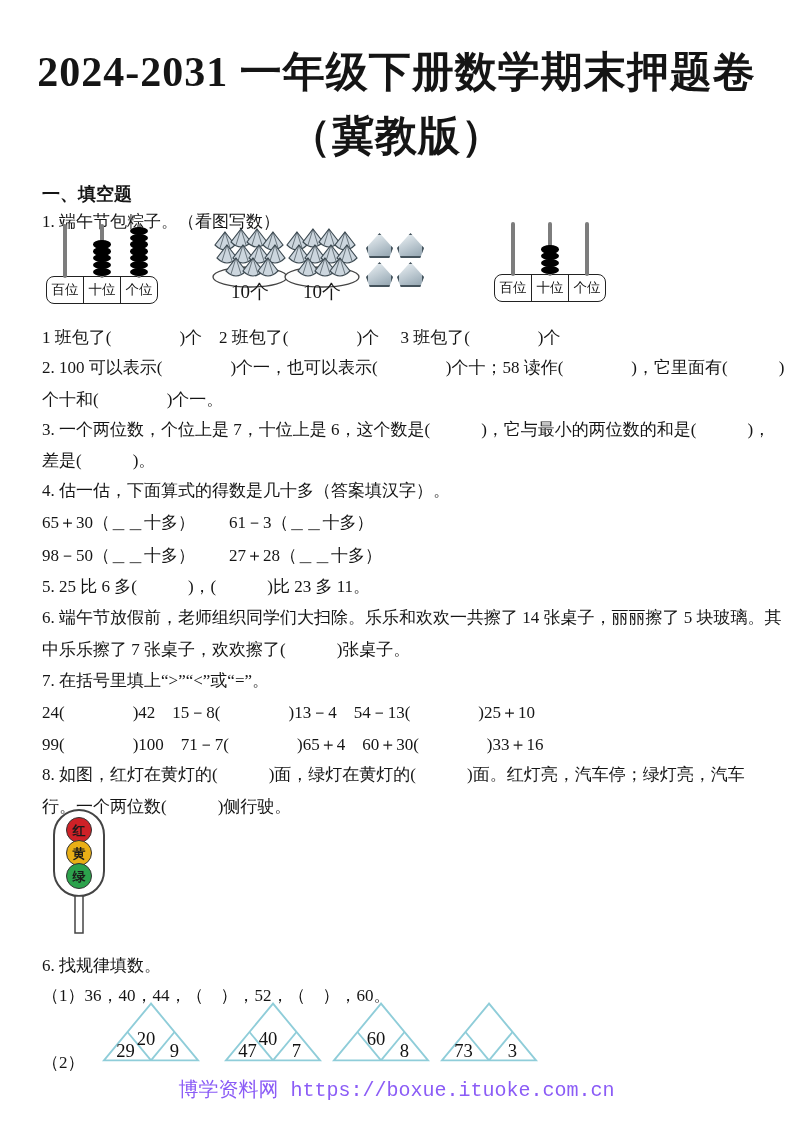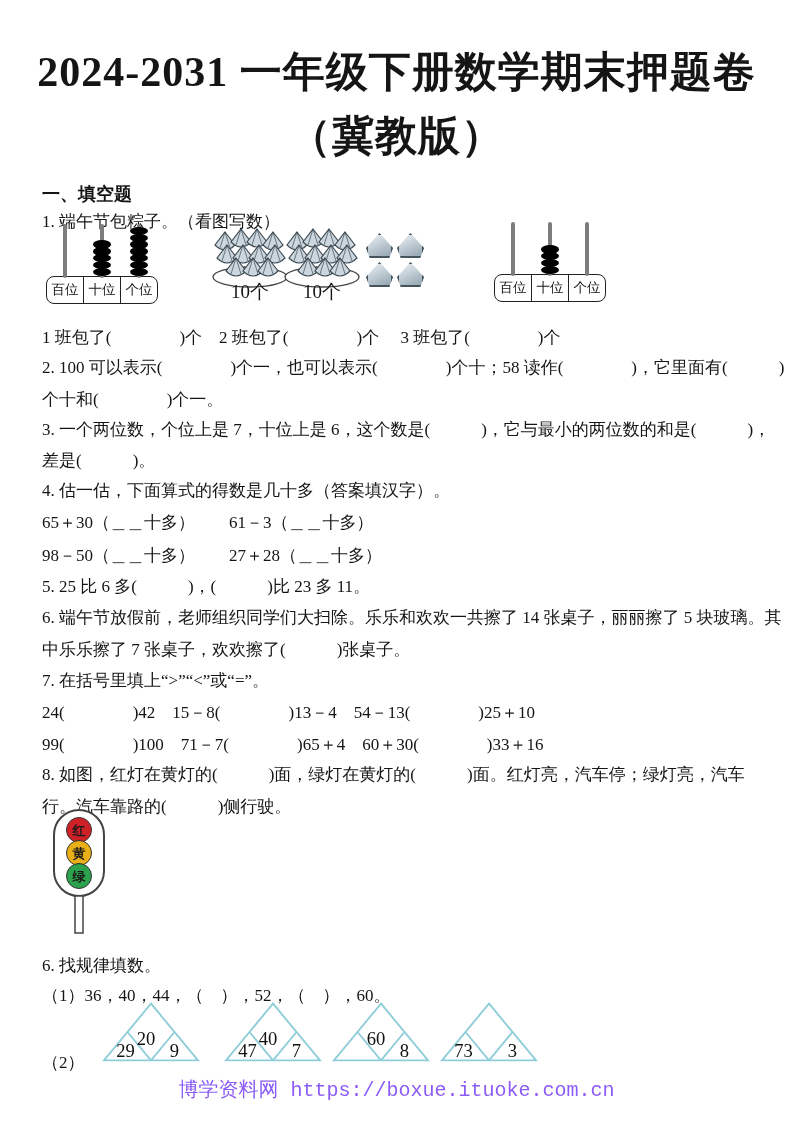--- a/index.html
+++ b/index.html
@@ -152,21 +152,21 @@
   <div class="line" style="top:564px">5. 25 比 6 多(　　　)，(　　　)比 23 多 11。</div>
 
   <div class="line" style="top:595px">6. 端午节放假前，老师组织同学们大扫除。乐乐和欢欢一共擦了 14 张桌子，丽丽擦了 5 块玻璃。其</div>
   <div class="line" style="top:627px">中乐乐擦了 7 张桌子，欢欢擦了(　　　)张桌子。</div>
 
   <div class="line" style="top:658px">7. 在括号里填上“&gt;”“&lt;”或“=”。</div>
   <div class="line" style="top:690px">24(　　　　)42　15－8(　　　　)13－4　54－13(　　　　)25＋10</div>
   <div class="line" style="top:722px">99(　　　　)100　71－7(　　　　)65＋4　60＋30(　　　　)33＋16</div>
 
   <div class="line" style="top:752px">8. 如图，红灯在黄灯的(　　　)面，绿灯在黄灯的(　　　)面。红灯亮，汽车停；绿灯亮，汽车</div>
-  <div class="line" style="top:784px">行。汽车靠路的(　　　)侧行驶。</div>
+  <div class="line" style="top:784px">行。一个两位数(　　　)侧行驶。</div>
 
   <svg class="tlight" width="62" height="128" viewBox="0 0 62 128">
     <rect x="6" y="2" width="50" height="86" rx="25" fill="#ffffff" stroke="#444" stroke-width="2"></rect>
     <circle cx="31" cy="22" r="12.5" stroke="#333" stroke-width="1" fill="#ce2127"></circle>
     <circle cx="31" cy="45" r="12.5" stroke="#333" stroke-width="1" fill="#e9af16"></circle>
     <circle cx="31" cy="68" r="12.5" stroke="#333" stroke-width="1" fill="#2ca24c"></circle>
     <text class="tl-text" x="31" y="27">红</text>
     <text class="tl-text" x="31" y="50">黄</text>
     <text class="tl-text" x="31" y="73">绿</text>
     <rect x="27" y="88" width="8" height="37" fill="#fff" stroke="#444" stroke-width="1.5"></rect>

